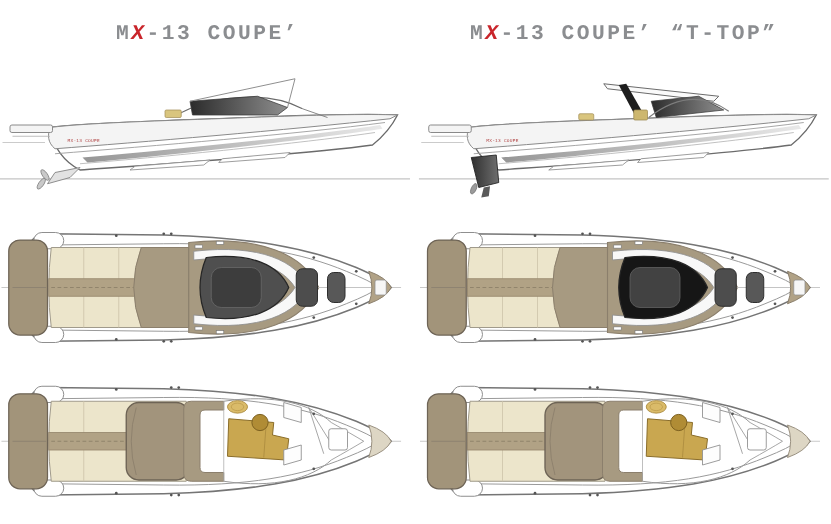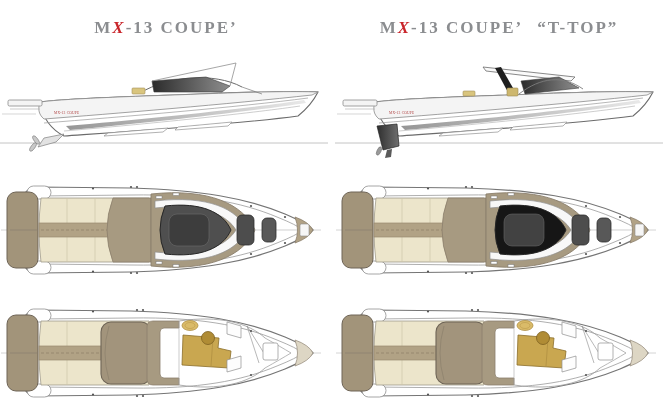--- a/index.html
+++ b/index.html
@@ -1,17 +1,17 @@
 <!DOCTYPE html>
 <html><head>
 <meta charset="utf-8">
 <style>
   html,body{margin:0;padding:0;background:#fff;}
   .page{position:relative;width:665px;height:419px;background:#fff;overflow:hidden;
-        font-family:Liberation Serif, serif;}
+        font-family:Liberation Mono, monospace;}
   .col{position:absolute;top:0;height:419px;}
   .col-left{left:0;width:332px;}
   .col-right{left:333px;width:332px;}
   .boat-title{position:absolute;top:18px;left:0;width:100%;text-align:center;
       font-weight:700;font-size:17px;letter-spacing:2px;color:#8b8d90;
       white-space:nowrap;transform:scaleY(.98);}
   .boat-title .x-red{color:#c9252b;font-style:italic;}
   .boat-title .suffix{margin-left:14px;}
   svg.view{position:absolute;left:0;display:block;}
   svg.side-view{top:50px;width:330px;height:112px;}

